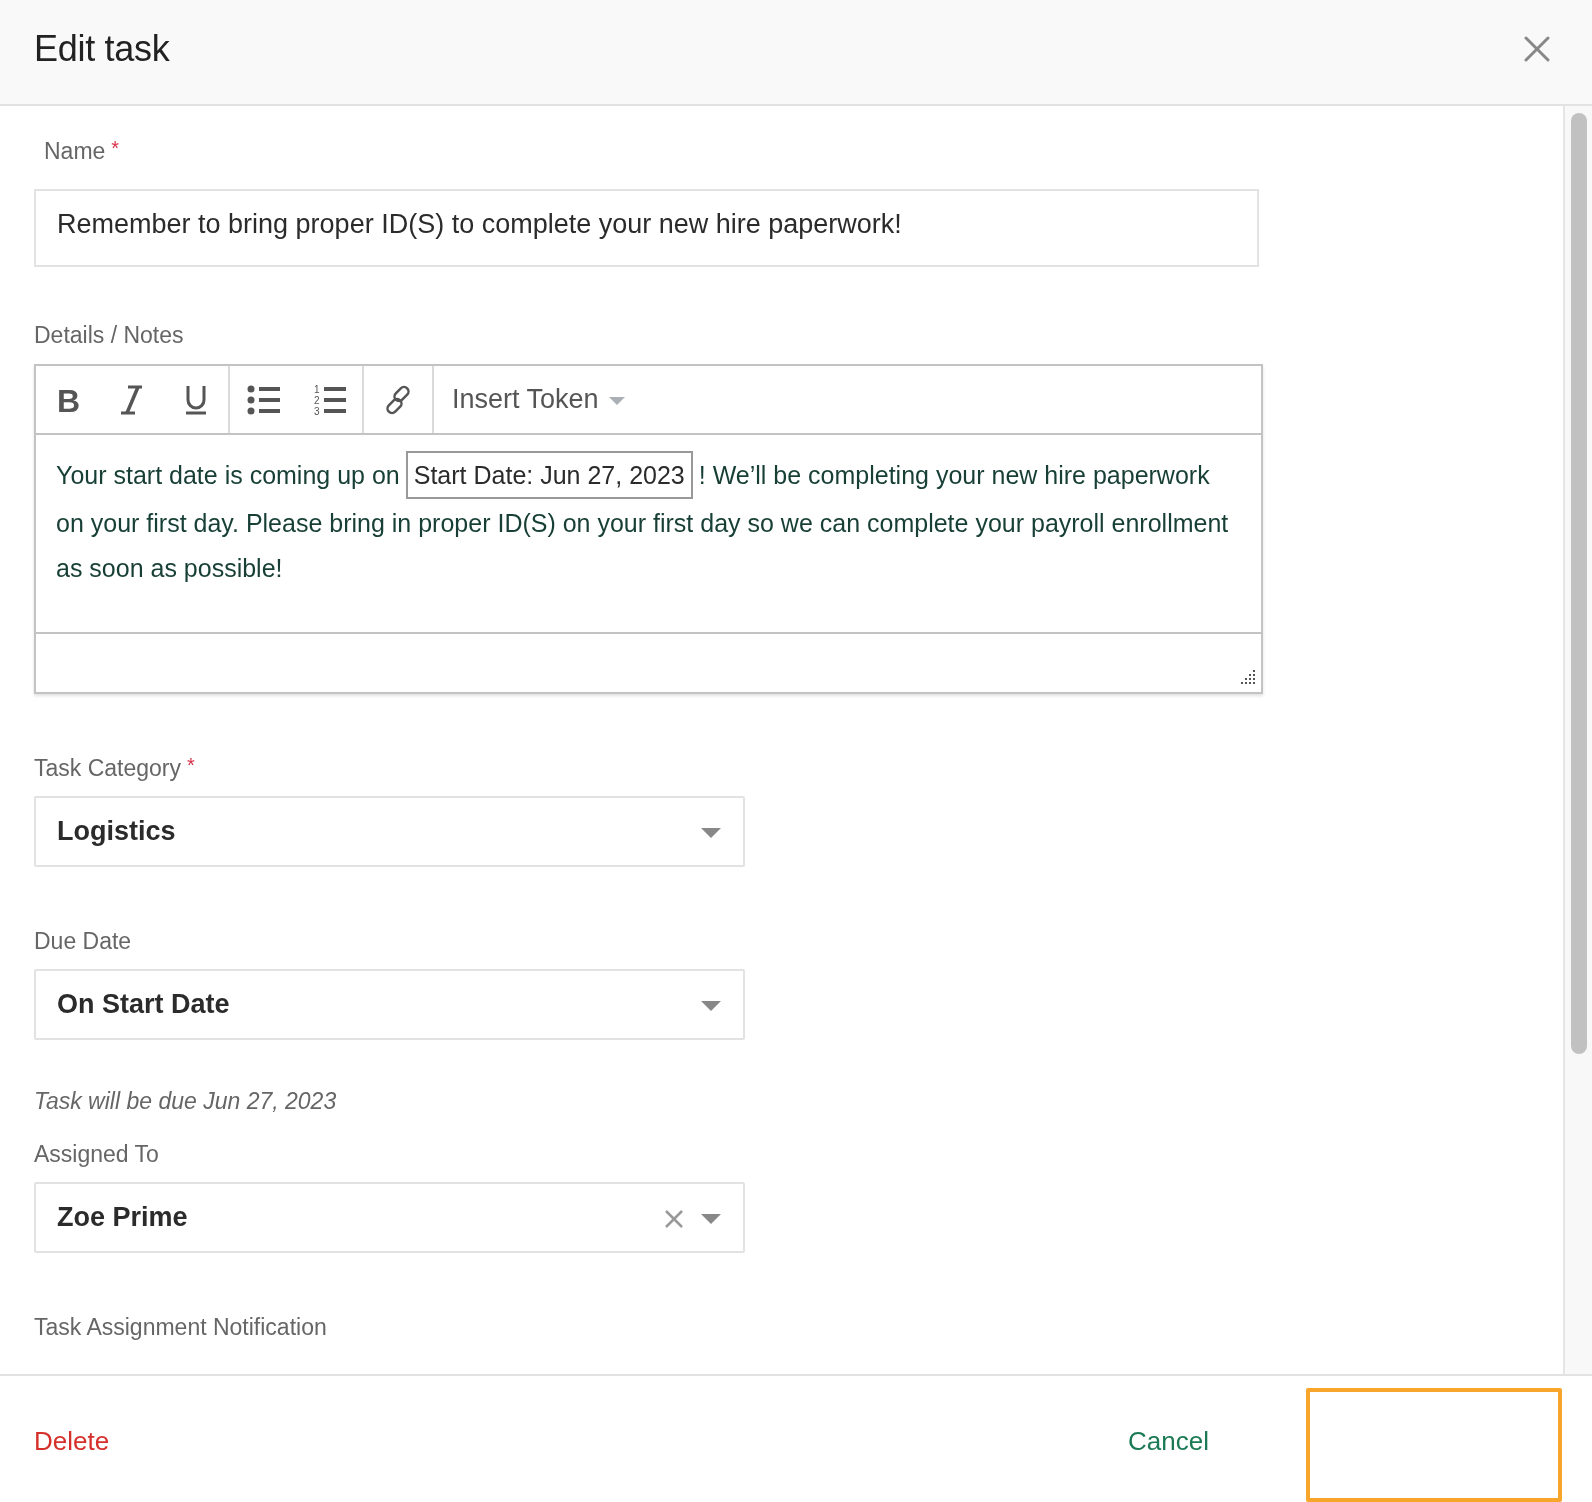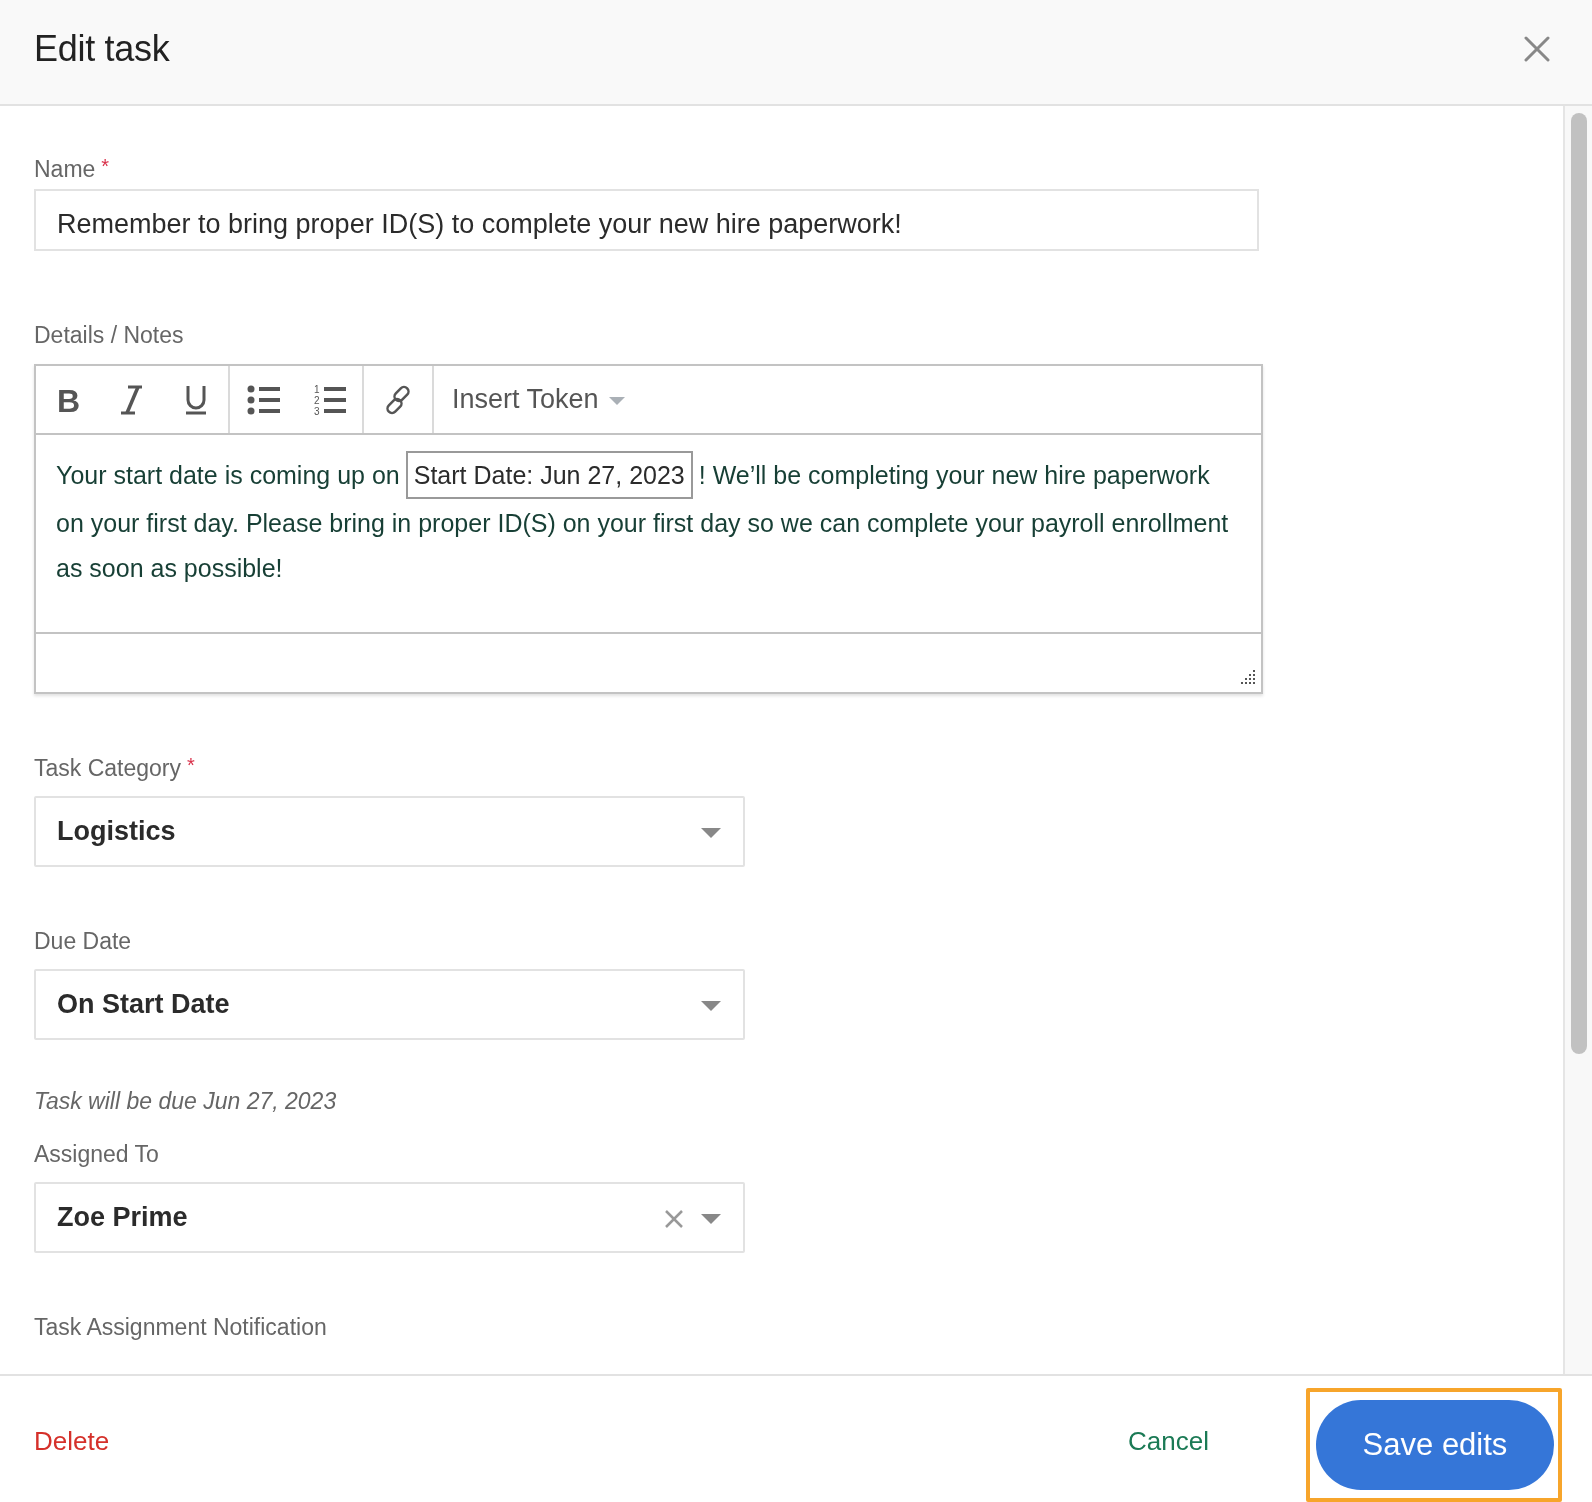--- a/index.html
+++ b/index.html
@@ -27,21 +27,21 @@
       position: absolute; left: 1571px; top: 7px; width: 16px; height: 941px;
       background: #c1c1c1; border-radius: 8px;
     }
 
     .label {
       position: absolute; left: 34px; font-size: 23px; color: #666;
     }
     .req { color: #d9324b; margin-left: 6px; font-size: 20px; position: relative; top: -4px; }
 
     .text-input {
-      position: absolute; left: 34px; width: 1225px; height: 62px;
+      position: absolute; left: 34px; width: 1225px; height: 78px;
       border: 2px solid #e2e2e2; background: #fff;
       padding-left: 21px; font-size: 27px; color: #2b2b2b; line-height: 67px;
     }
 
     .editor {
       position: absolute; left: 34px; top: 258px; width: 1229px; height: 330px;
       border: 2px solid #c3c3c3; box-shadow: 0 2px 3px rgba(0,0,0,0.12); background: #fff;
     }
     .toolbar { position: absolute; left: 0; top: 0; width: 100%; height: 69px; border-bottom: 2px solid #c3c3c3; display: flex; }
     .tb-group { height: 67px; display: flex; align-items: center; border-right: 2px solid #dadada; }
@@ -107,21 +107,21 @@
   <div class="close-btn">
     <svg width="30" height="30" viewBox="0 0 30 30">
       <line x1="4" y1="4" x2="26" y2="26" stroke="#888" stroke-width="3" stroke-linecap="round"></line>
       <line x1="26" y1="4" x2="4" y2="26" stroke="#888" stroke-width="3" stroke-linecap="round"></line>
     </svg>
   </div>
 </div>
 
 <div class="scroll-area">
 
-  <div class="label" style="top:50px;">
+  <div class="label" style="top:32px;margin-left:10px;">
     <span>Name</span><span class="req">*</span>
   </div>
   <div class="text-input" style="top:83px;">
     <span>Remember to bring proper ID(S) to complete your new hire paperwork!</span>
   </div>
 
   <div class="label" style="top:216px;">Details / Notes</div>
   <div class="editor">
     <div class="toolbar">
       <div class="tb-group">
@@ -234,16 +234,13 @@
   <div class="label" style="top:1208px;">Task Assignment Notification</div>
 
   <div class="scroll-track"></div>
   <div class="scroll-thumb"></div>
 </div>
 
 <div class="footer">
   <div class="delete-btn">Delete</div>
   <div class="cancel-btn">Cancel</div>
   <div class="highlight-box"></div>
-  <div class="save-btn">
-    <span>Save edits</span>
-  </div>
 </div>
 
 </body></html>

